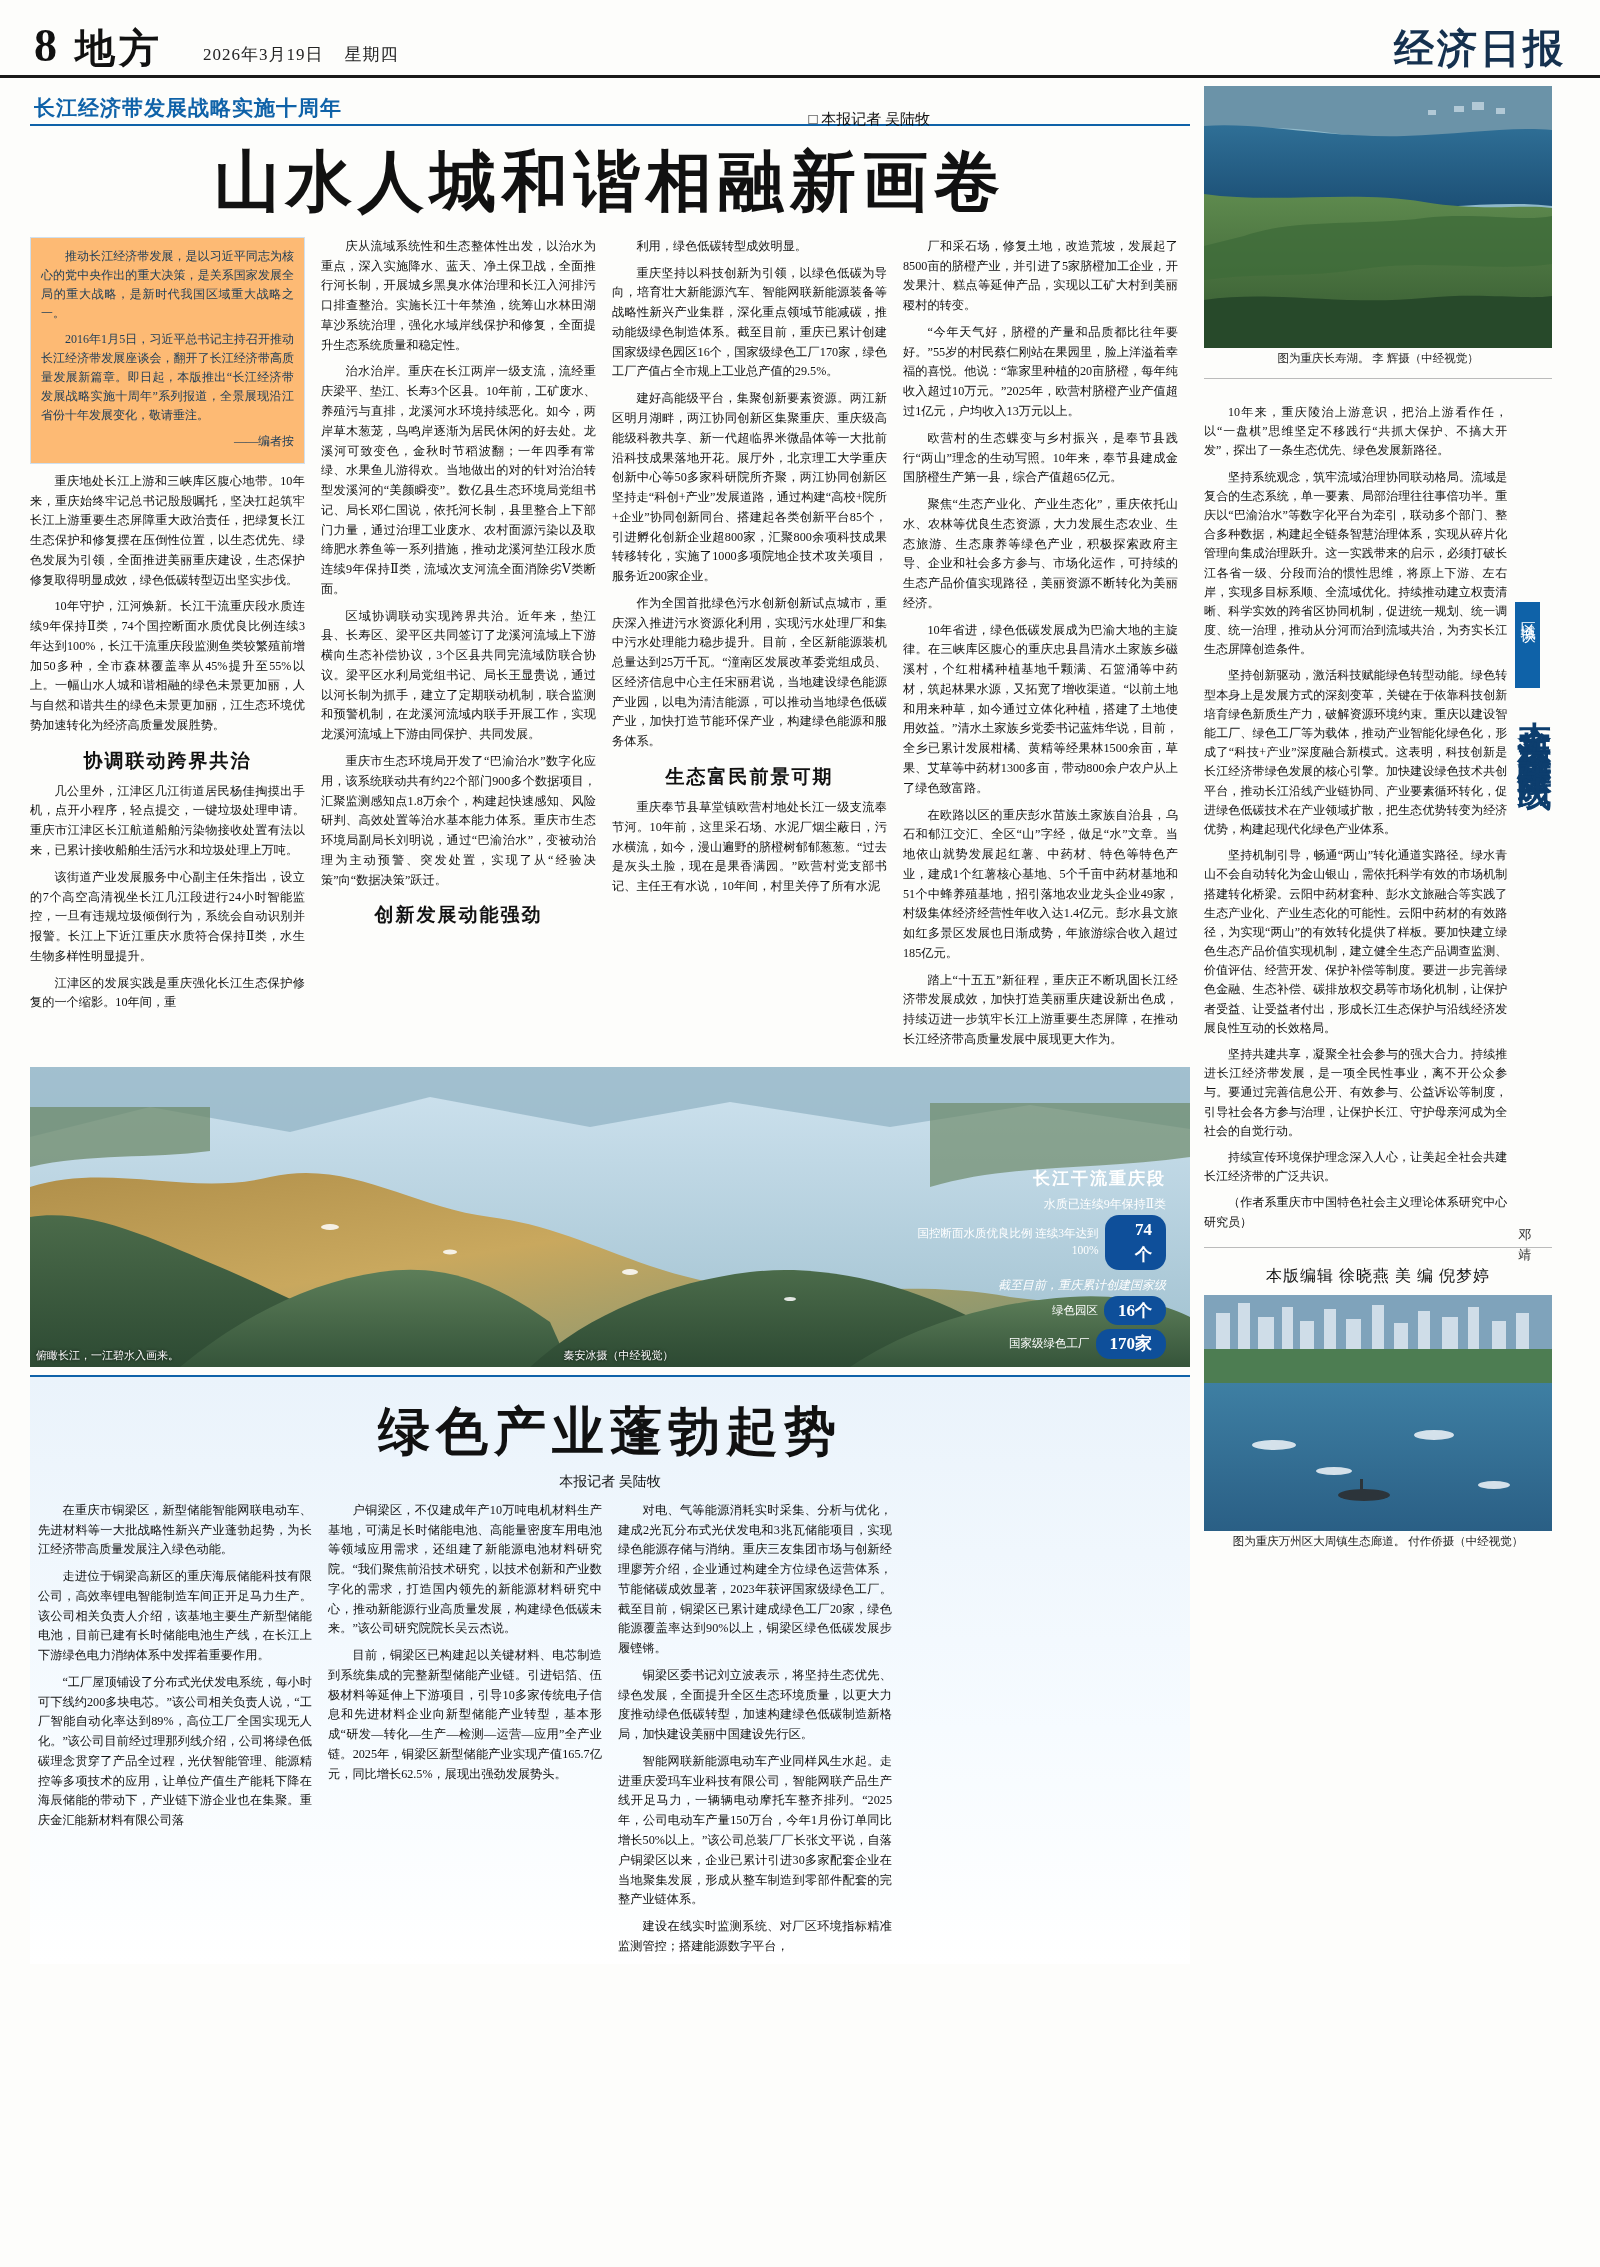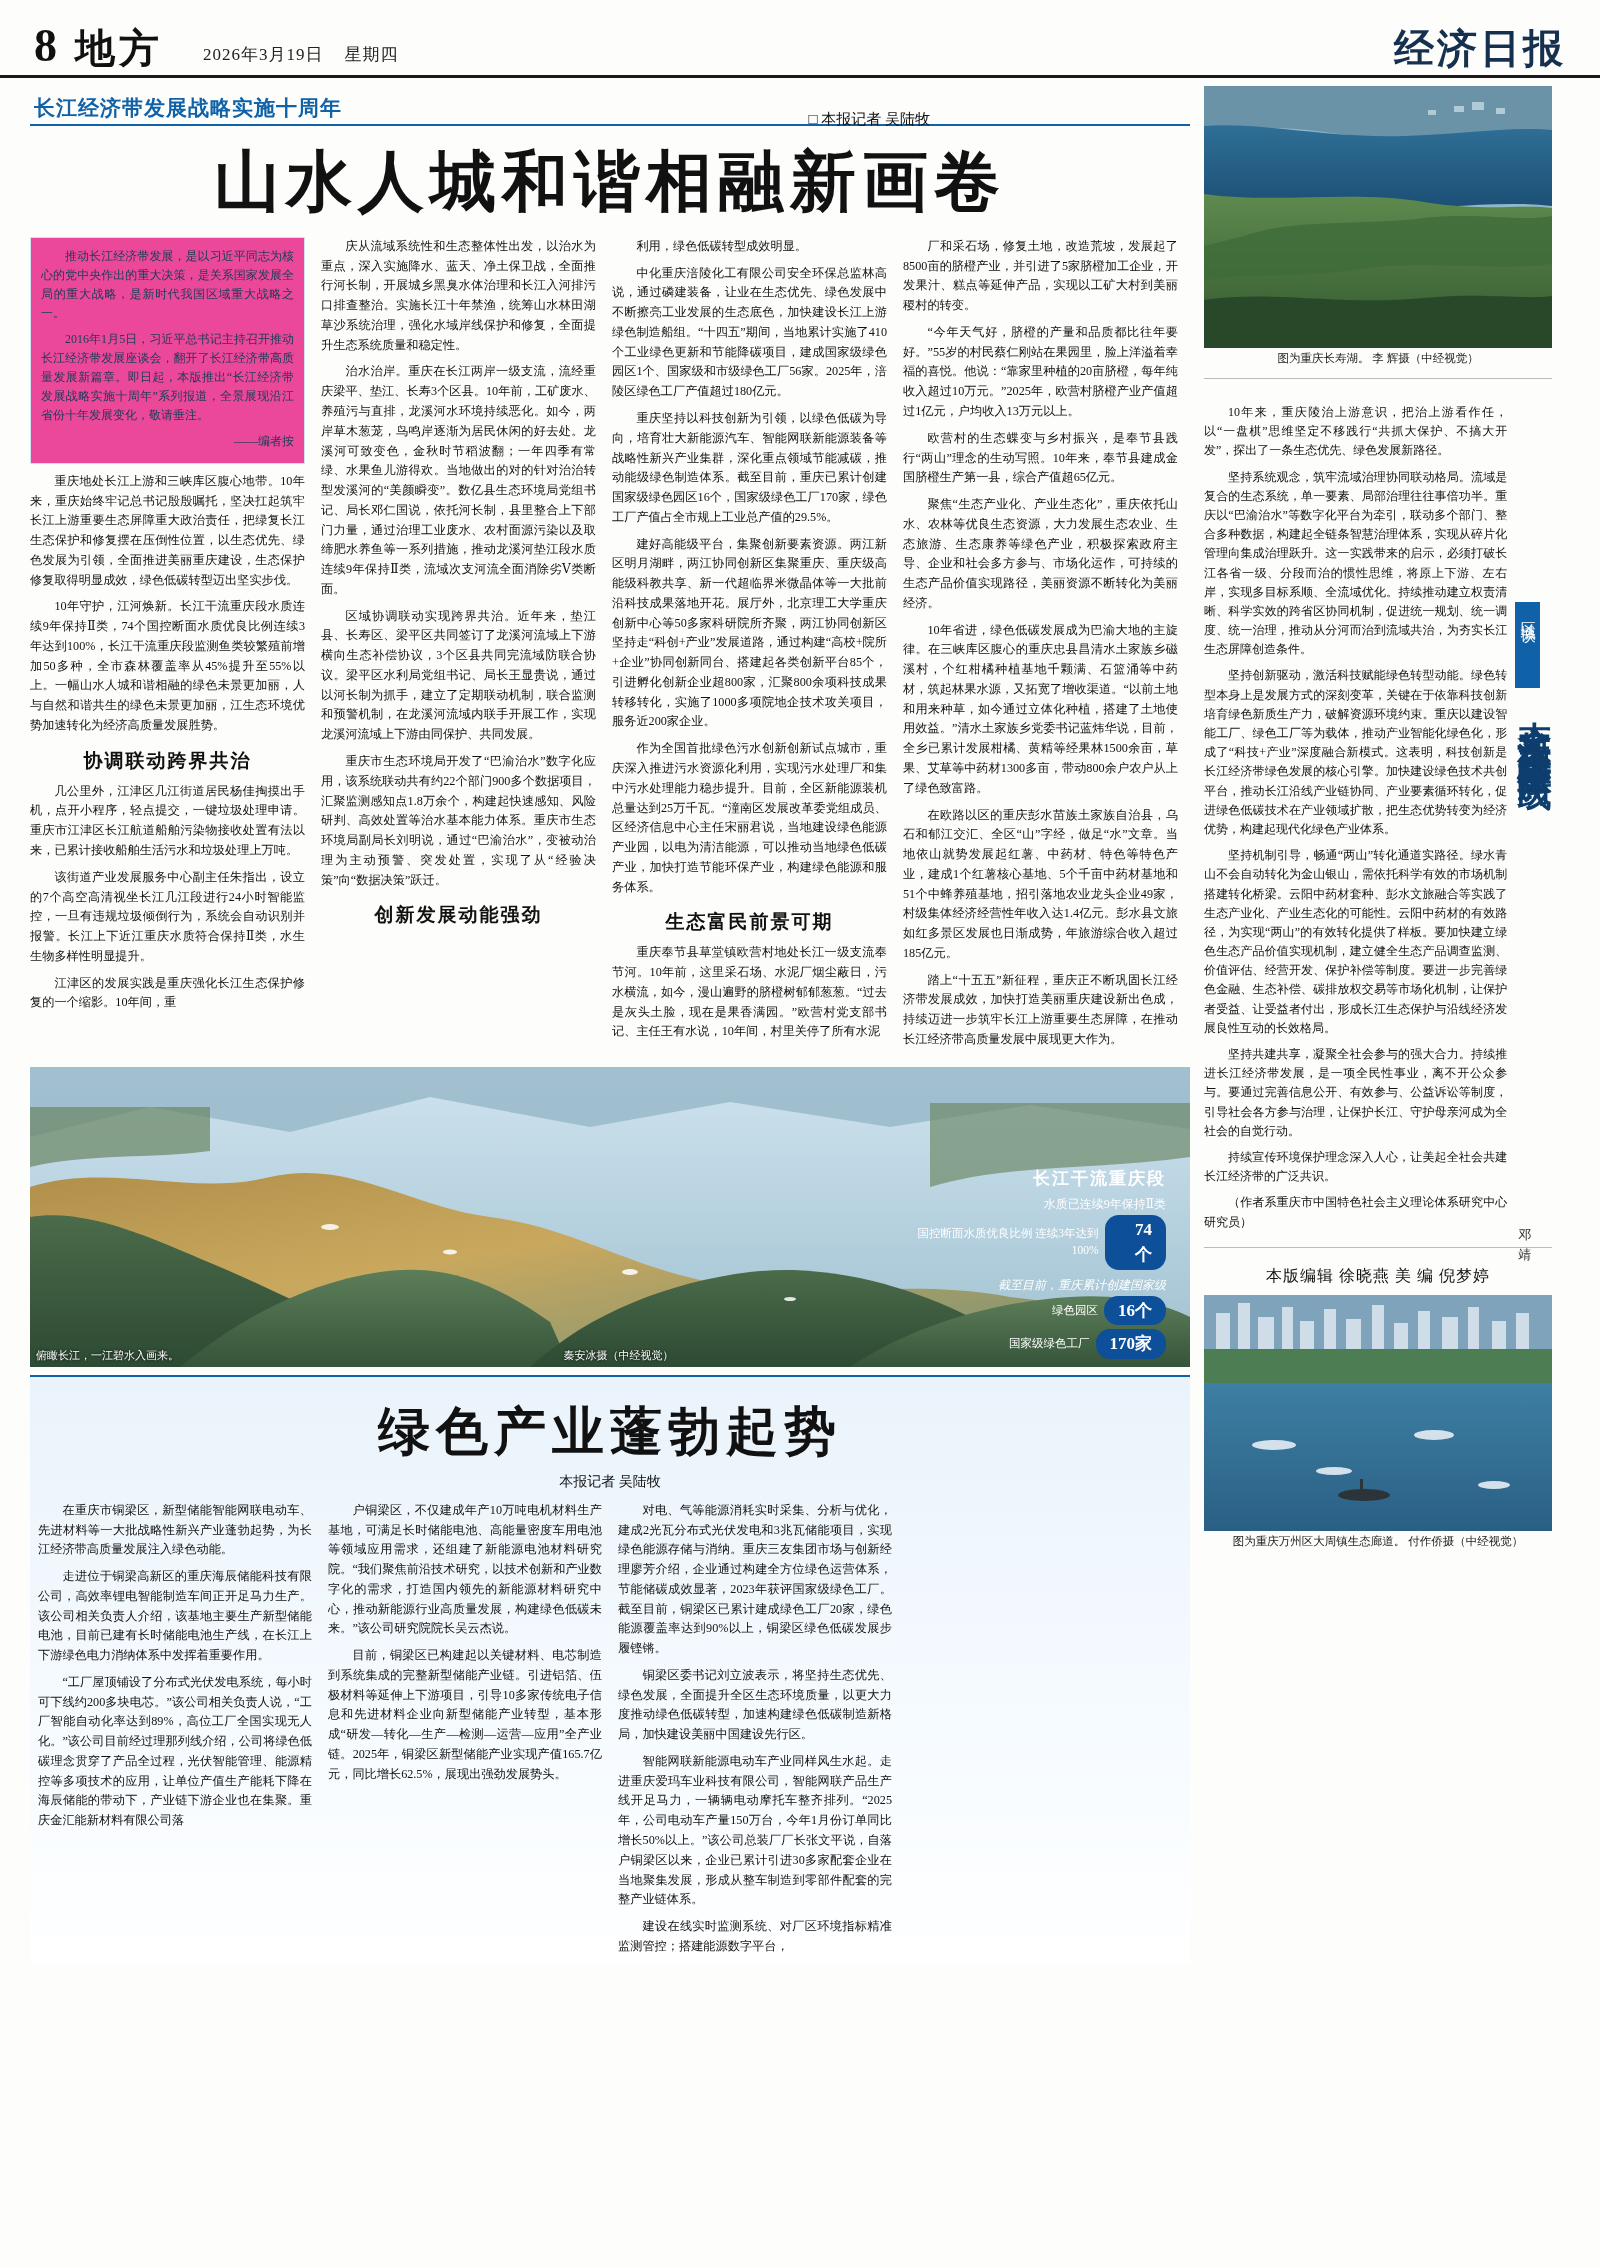--- a/index.html
+++ b/index.html
@@ -117,21 +117,21 @@
     text-indent: 2em;
   }
   .col h3 {
     font-size: 19px;
     font-weight: bold;
     text-align: center;
     letter-spacing: 2px;
     margin: 12px 0 8px 0;
   }
   .editor-note {
-    background: #ec4899;
+    background: #fdba74;
     border: 1px solid #cfe0ef;
     padding: 9px 10px 6px 10px;
     margin-bottom: 8px;
     position: relative;
   }
   .editor-note p {
     font-size: 12px;
     line-height: 1.6;
     margin: 0 0 6px 0;
     text-align: justify;
@@ -334,21 +334,20 @@
           <div class="col">
             <p>庆从流域系统性和生态整体性出发，以治水为重点，深入实施降水、蓝天、净土保卫战，全面推行河长制，开展城乡黑臭水体治理和长江入河排污口排查整治。实施长江十年禁渔，统筹山水林田湖草沙系统治理，强化水域岸线保护和修复，全面提升生态系统质量和稳定性。</p>
             <p>治水治岸。重庆在长江两岸一级支流，流经重庆梁平、垫江、长寿3个区县。10年前，工矿废水、养殖污与直排，龙溪河水环境持续恶化。如今，两岸草木葱茏，鸟鸣岸逐渐为居民休闲的好去处。龙溪河可致变色，金秋时节稻波翻；一年四季有常绿、水果鱼儿游得欢。当地做出的对的针对治治转型发溪河的“美颜瞬变”。数亿县生态环境局党组书记、局长邓仁国说，依托河长制，县里整合上下部门力量，通过治理工业废水、农村面源污染以及取缔肥水养鱼等一系列措施，推动龙溪河垫江段水质连续9年保持Ⅱ类，流域次支河流全面消除劣Ⅴ类断面。</p>
             <p>区域协调联动实现跨界共治。近年来，垫江县、长寿区、梁平区共同签订了龙溪河流域上下游横向生态补偿协议，3个区县共同完流域防联合协议。梁平区水利局党组书记、局长王显贵说，通过以河长制为抓手，建立了定期联动机制，联合监测和预警机制，在龙溪河流域内联手开展工作，实现龙溪河流域上下游由同保护、共同发展。</p>
             <p>重庆市生态环境局开发了“巴渝治水”数字化应用，该系统联动共有约22个部门900多个数据项目，汇聚监测感知点1.8万余个，构建起快速感知、风险研判、高效处置等治水基本能力体系。重庆市生态环境局副局长刘明说，通过“巴渝治水”，变被动治理为主动预警、突发处置，实现了从“经验决策”向“数据决策”跃迁。</p>
             <h3>创新发展动能强劲</h3>
           </div>
 
           <div class="col">
             <p>利用，绿色低碳转型成效明显。</p>
-            <p>中化重庆涪陵化工有限公司安全环保总监林高说，通过磷建装备，让业在生态优先、绿色发展中不断擦亮工业发展的生态底色，加快建设长江上游绿色制造船组。“十四五”期间，当地累计实施了410个工业绿色更新和节能降碳项目，建成国家级绿色园区1个、国家级和市级绿色工厂56家。2025年，涪陵区绿色工厂产值超过180亿元。</p>
             <p>重庆坚持以科技创新为引领，以绿色低碳为导向，培育壮大新能源汽车、智能网联新能源装备等战略性新兴产业集群，深化重点领域节能减碳，推动能级绿色制造体系。截至目前，重庆已累计创建国家级绿色园区16个，国家级绿色工厂170家，绿色工厂产值占全市规上工业总产值的29.5%。</p>
             <p>建好高能级平台，集聚创新要素资源。两江新区明月湖畔，两江协同创新区集聚重庆、重庆级高能级科教共享、新一代超临界米微晶体等一大批前沿科技成果落地开花。展厅外，北京理工大学重庆创新中心等50多家科研院所齐聚，两江协同创新区坚持走“科创+产业”发展道路，通过构建“高校+院所+企业”协同创新同台、搭建起各类创新平台85个，引进孵化创新企业超800家，汇聚800余项科技成果转移转化，实施了1000多项院地企技术攻关项目，服务近200家企业。</p>
             <p>作为全国首批绿色污水创新创新试点城市，重庆深入推进污水资源化利用，实现污水处理厂和集中污水处理能力稳步提升。目前，全区新能源装机总量达到25万千瓦。“潼南区发展改革委党组成员、区经济信息中心主任宋丽君说，当地建设绿色能源产业园，以电为清洁能源，可以推动当地绿色低碳产业，加快打造节能环保产业，构建绿色能源和服务体系。</p>
             <h3>生态富民前景可期</h3>
             <p>重庆奉节县草堂镇欧营村地处长江一级支流奉节河。10年前，这里采石场、水泥厂烟尘蔽日，污水横流，如今，漫山遍野的脐橙树郁郁葱葱。“过去是灰头土脸，现在是果香满园。”欧营村党支部书记、主任王有水说，10年间，村里关停了所有水泥</p>
           </div>
 
           <div class="col">
             <p>厂和采石场，修复土地，改造荒坡，发展起了8500亩的脐橙产业，并引进了5家脐橙加工企业，开发果汁、糕点等延伸产品，实现以工矿大村到美丽稷村的转变。</p>
             <p>“今年天气好，脐橙的产量和品质都比往年要好。”55岁的村民蔡仁刚站在果园里，脸上洋溢着幸福的喜悦。他说：“靠家里种植的20亩脐橙，每年纯收入超过10万元。”2025年，欧营村脐橙产业产值超过1亿元，户均收入13万元以上。</p>

